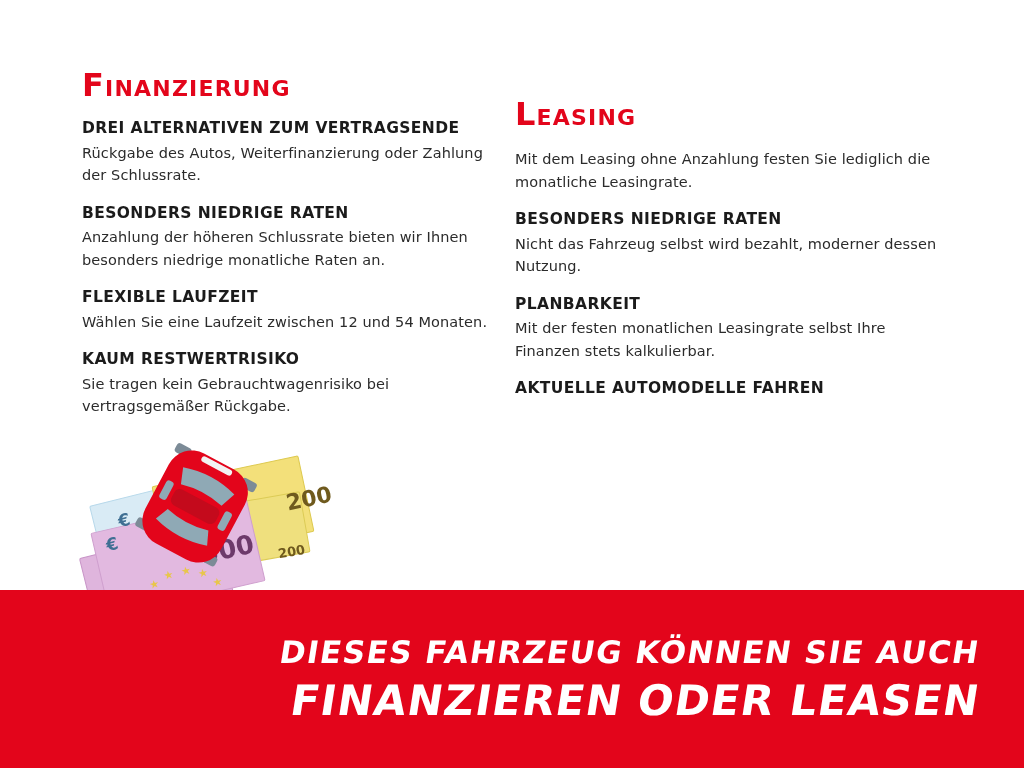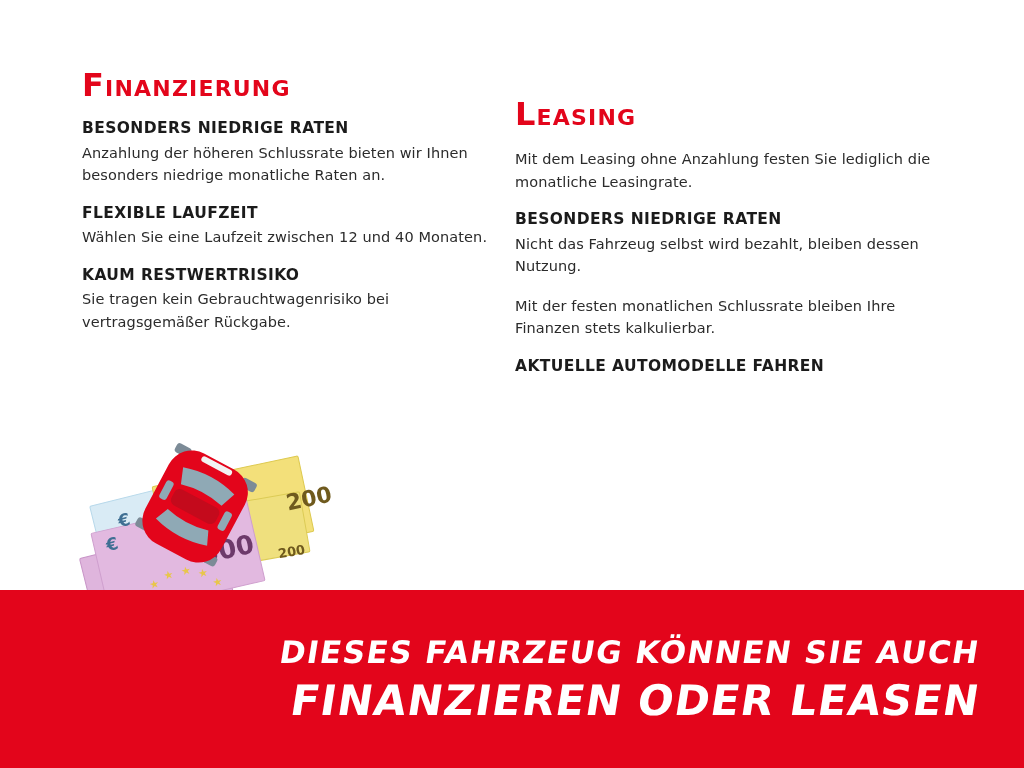--- a/index.html
+++ b/index.html
@@ -184,51 +184,56 @@
 </head>
 <body>
 
 <div class="page">
 
   <div class="columns">
 
     <div class="col col-left">
       <div class="col-title">Finanzierung</div>
 
+      <div class="block">
+        <div class="block-title">DREI ALTERNATIVEN ZUM VERTRAGSENDE</div>
+        <div class="block-body">Rückgabe des Autos, Weiterfinanzierung oder Zahlung der Schlussrate.</div>
+      </div>
 
       <div class="block">
         <div class="block-title">BESONDERS NIEDRIGE RATEN</div>
         <div class="block-body">Anzahlung der höheren Schlussrate bieten wir Ihnen besonders niedrige monatliche Raten an.</div>
       </div>
 
       <div class="block">
         <div class="block-title">FLEXIBLE LAUFZEIT</div>
-        <div class="block-body">Wählen Sie eine Laufzeit zwischen 12 und 40 Monaten.</div>
+        <div class="block-body">Wählen Sie eine Laufzeit zwischen 12 und 54 Monaten.</div>
       </div>
 
       <div class="block">
         <div class="block-title">KAUM RESTWERTRISIKO</div>
         <div class="block-body">Sie tragen kein Gebrauchtwagenrisiko bei vertragsgemäßer Rückgabe.</div>
       </div>
     </div>
 
     <div class="col col-right">
       <div class="col-title">Leasing</div>
 
       <div class="block">
         <div class="block-body">Mit dem Leasing ohne Anzahlung festen Sie lediglich die monatliche Leasingrate.</div>
       </div>
 
       <div class="block">
         <div class="block-title">BESONDERS NIEDRIGE RATEN</div>
-        <div class="block-body">Nicht das Fahrzeug selbst wird bezahlt, bleiben dessen Nutzung.</div>
-      </div>
-
-      <div class="block">
-        <div class="block-body">Mit der festen monatlichen Schlussrate bleiben Ihre Finanzen stets kalkulierbar.</div>
+        <div class="block-body">Nicht das Fahrzeug selbst wird bezahlt, moderner dessen Nutzung.</div>
+      </div>
+
+      <div class="block">
+        <div class="block-title">PLANBARKEIT</div>
+        <div class="block-body">Mit der festen monatlichen Leasingrate selbst Ihre Finanzen stets kalkulierbar.</div>
       </div>
 
       <div class="block">
         <div class="block-title">AKTUELLE AUTOMODELLE FAHREN</div>
       </div>
     </div>
 
   </div>
 
   <div class="illustration">

